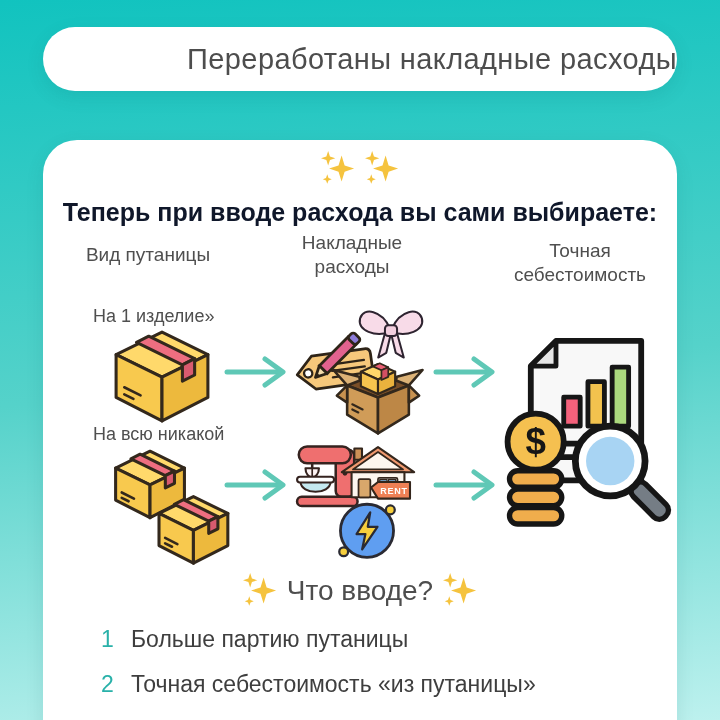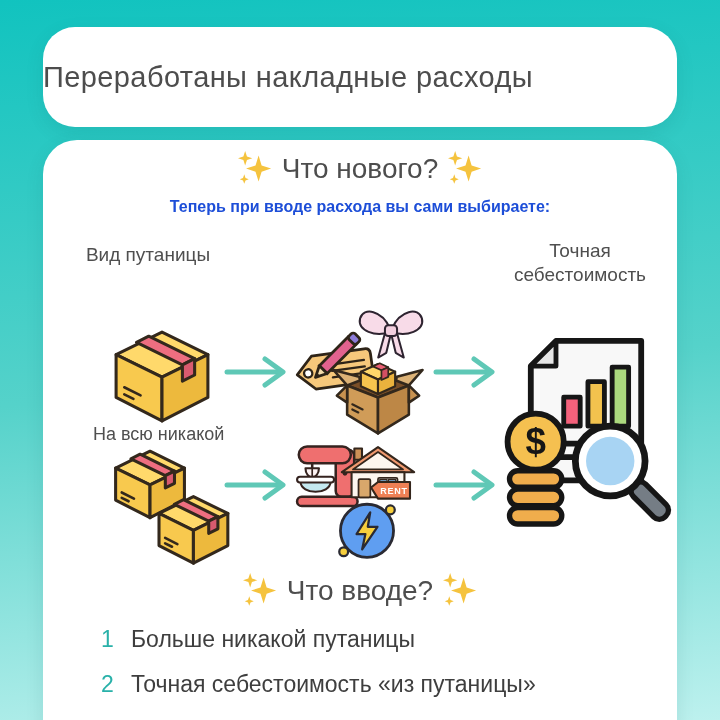--- a/index.html
+++ b/index.html
@@ -4,33 +4,33 @@
 <style>
   :root{
     --bg-top:#11c3bf; --bg-bottom:#bdf1ee; --card:#ffffff;
     --accent-arrow:#5fc8b6; --accent-number:#29b1a9; --sparkle:#f5c33e;
     --text-dark:#3e3e3e; --text-heading:#4d4d4d;
   }
   html,body{margin:0;padding:0;}
   body{font-family:"Liberation Sans", sans-serif;}
   .canvas{position:relative;width:720px;height:720px;overflow:hidden;
     background:linear-gradient(175deg,var(--bg-top) 0%,#55d2ca 52%,var(--bg-bottom) 100%);}
-  .title-card{position:absolute;left:43px;top:27px;width:634px;height:100px;
-    background:var(--card);border-radius:32px;display:flex;align-items:center;justify-content:flex-start;
+  .title-card{position:absolute;left:43px;top:27px;width:634px;height:64px;
+    background:var(--card);border-radius:32px;display:flex;align-items:center;justify-content:flex-end;
     box-shadow:0 6px 18px rgba(0,90,90,.12);}
   .title-card h1{margin:0;font-size:29px;font-weight:400;color:var(--text-heading);letter-spacing:.4px;}
   .main-card{position:absolute;left:43px;top:140px;width:634px;height:640px;
     background:var(--card);border-radius:34px;box-shadow:0 6px 18px rgba(0,90,90,.12);}
   .heading{position:absolute;left:0;width:100%;display:flex;align-items:center;justify-content:center;gap:10px;}
   .heading span{font-size:28px;color:var(--text-heading);font-weight:400;}
   .heading svg{width:34px;height:38px;}
   .heading-new{top:10px;}
   .heading-benefits{top:432px;}
   .subtitle{position:absolute;top:58px;left:0;width:100%;text-align:center;
-    font-size:16px;font-weight:700;color:#1d4ed8;margin:0;}
+    font-size:25px;font-weight:700;color:#0f172a;margin:0;}
   .col-header{position:absolute;top:88px;height:54px;display:flex;align-items:center;justify-content:center;
     text-align:center;font-size:19px;color:#4f4f4f;white-space:pre-line;line-height:1.25;}
   .col-1{left:15px;width:180px;} .col-2{left:219px;width:180px;} .col-3{left:447px;width:180px;margin-top:8px;}
   .row-label{position:absolute;font-size:18px;color:#4f4f4f;}
   .lbl-1{left:50px;top:166px;} .lbl-2{left:50px;top:284px;}
   .ico{position:absolute;} .ico svg{width:100%;height:100%;display:block;}
   .icon-box1{left:62px;top:184px;width:114px;height:102px;}
   .icon-box2{left:60px;top:303px;width:136px;height:124px;}
   .arrow{position:absolute;width:70px;height:34px;}
   .ar-r1a{left:180px;top:215px;} .ar-r1b{left:389px;top:215px;}
@@ -60,36 +60,38 @@
   <div class="main-card">
 
     <div class="heading heading-new">
       <svg viewBox="0 0 38 40">
           <g fill="#f5c33e">
             <path d="M23,5 L26.4,16 L37,19.5 L26.4,23 L23,34 L19.6,23 L9,19.5 L19.6,16 Z"></path>
             <path d="M8,0 L10,6 L16,8 L10,10 L8,16 L6,10 L0,8 L6,6 Z"></path>
             <path d="M7,26 L8.4,30 L12,31.4 L8.4,32.8 L7,36.6 L5.6,32.8 L2,31.4 L5.6,30 Z"></path>
           </g>
         </svg>
-      <span>Что нового?</span>
       <svg viewBox="0 0 38 40">
           <g fill="#f5c33e">
             <path d="M23,5 L26.4,16 L37,19.5 L26.4,23 L23,34 L19.6,23 L9,19.5 L19.6,16 Z"></path>
             <path d="M8,0 L10,6 L16,8 L10,10 L8,16 L6,10 L0,8 L6,6 Z"></path>
             <path d="M7,26 L8.4,30 L12,31.4 L8.4,32.8 L7,36.6 L5.6,32.8 L2,31.4 L5.6,30 Z"></path>
           </g>
         </svg>
     </div>
 
     <p class="subtitle">Теперь при вводе расхода вы сами выбираете:</p>
 
     <div class="col-header col-1">Вид путаницы</div>
+    <div class="col-header col-2">Накладные
+расходы</div>
     <div class="col-header col-3">Точная
 себестоимость</div>
 
+    <div class="row-label lbl-1">На 1 изделие»</div>
     <div class="row-label lbl-2">На всю никакой</div>
 
     <div class="ico icon-box1">
       <svg viewBox="0 0 110 100">
         <g stroke="#33281c" stroke-width="3" stroke-linejoin="round">
           <polygon points="55,8 100,30 55,52 10,30" fill="#ffd96b"></polygon>
           <polygon points="10,30 55,52 55,95 10,72" fill="#f8c94e"></polygon>
           <polygon points="55,52 100,30 100,72 55,95" fill="#edb93d"></polygon>
           <polygon points="30,18 42,12 87,34 75,40" fill="#ee6e80"></polygon>
           <polygon points="75,40 87,34 87,50 75,56" fill="#d95b6f"></polygon>
@@ -295,21 +297,21 @@
             <path d="M23,5 L26.4,16 L37,19.5 L26.4,23 L23,34 L19.6,23 L9,19.5 L19.6,16 Z"></path>
             <path d="M8,0 L10,6 L16,8 L10,10 L8,16 L6,10 L0,8 L6,6 Z"></path>
             <path d="M7,26 L8.4,30 L12,31.4 L8.4,32.8 L7,36.6 L5.6,32.8 L2,31.4 L5.6,30 Z"></path>
           </g>
         </svg>
     </div>
 
     <ul class="benefits">
       <li class="benefit">
         <span class="num">1</span>
-        <span class="txt">Больше никакой путаницы</span>
+        <span class="txt">Больше партию путаницы</span>
       </li>
       <li class="benefit">
         <span class="num">2</span>
         <span class="txt">Точная себестоимость «из путаницы»</span>
       </li>
     </ul>
 
   </div>
 </div>
 

